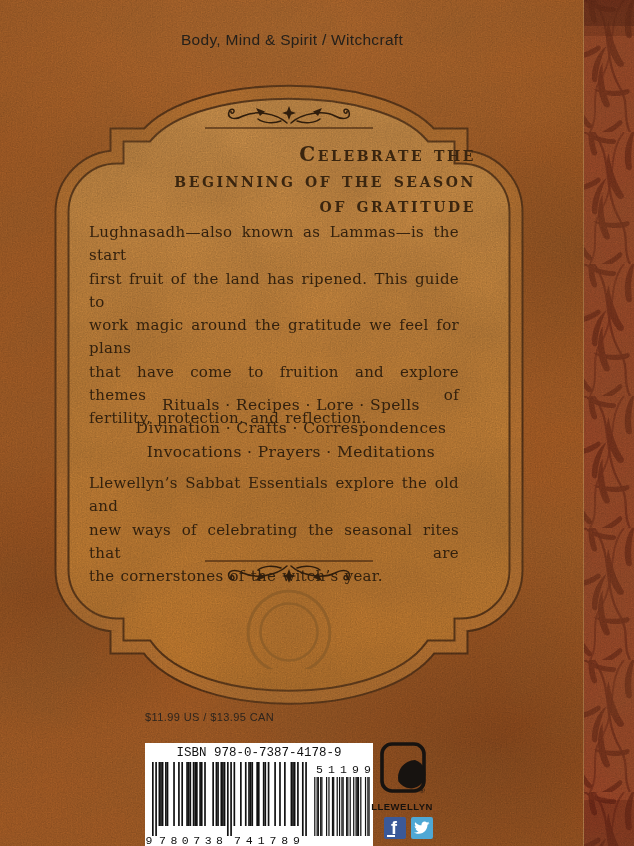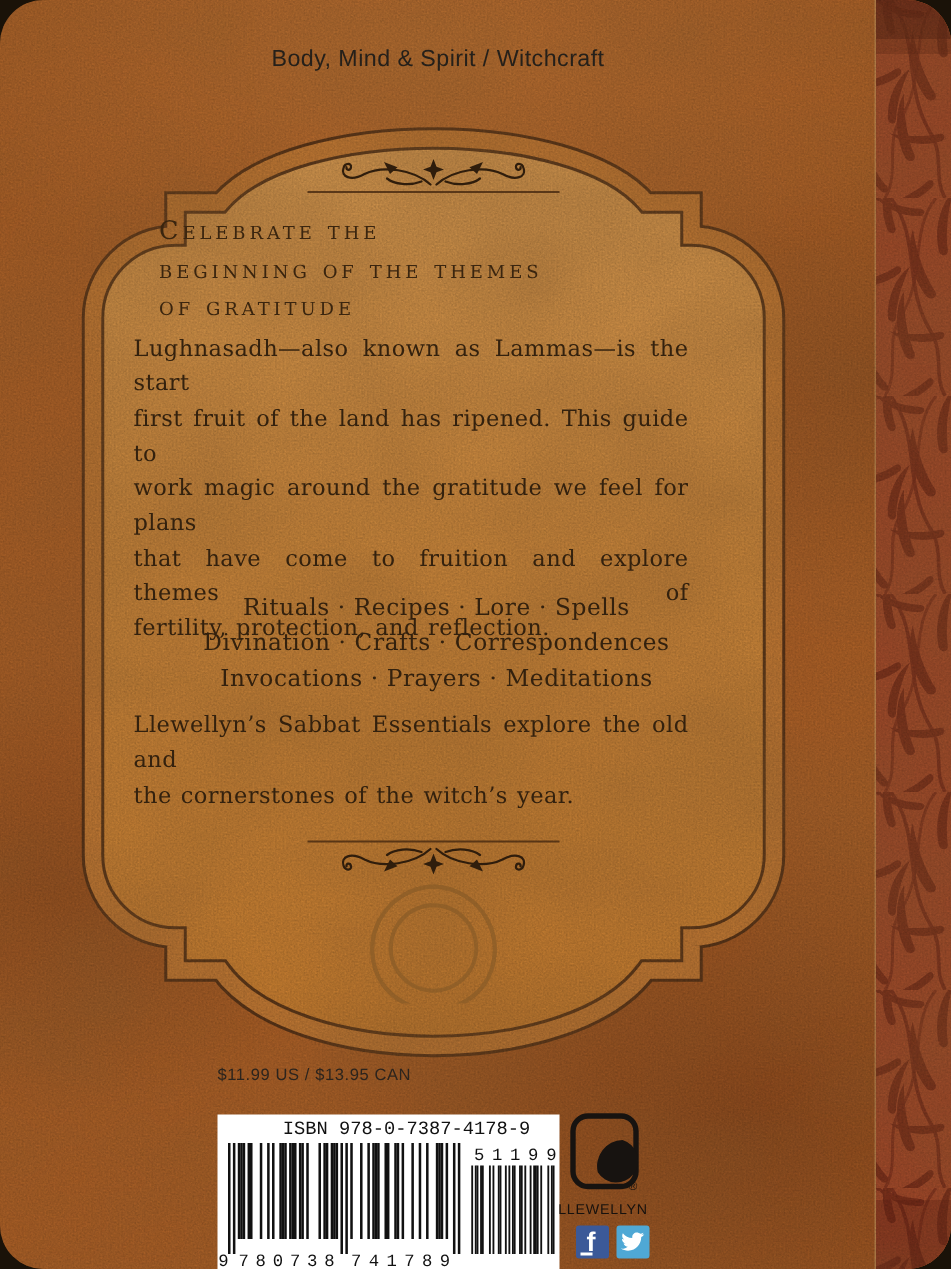--- a/index.html
+++ b/index.html
@@ -5,42 +5,41 @@
   html,body{margin:0;padding:0;background:#1a1208;}
   .cover{
     position:relative; width:634px; height:846px; overflow:hidden;
     background:
       radial-gradient(420px 300px at 78% 88%, rgba(90,35,12,.38), rgba(90,35,12,0) 70%),
       radial-gradient(300px 220px at 6% 70%, rgba(95,40,14,.30), rgba(95,40,14,0) 70%),
       radial-gradient(500px 260px at 45% 4%, rgba(235,160,80,.28), rgba(235,160,80,0) 70%),
       radial-gradient(260px 200px at 92% 30%, rgba(95,40,14,.25), rgba(95,40,14,0) 70%),
       #b56428;
     font-family:"Liberation Sans", sans-serif;
-    border-radius:29px;
   }
   .abs{position:absolute;}
   .category{top:31px; left:0; width:584px; text-align:center;
     font-size:15.5px; color:#25201a; letter-spacing:.3px;}
-  .heading{top:142px; left:106px; width:370px; text-align:left;
+  .heading{top:142px; left:106px; width:370px; text-align:right;
     font-family:"DejaVu Serif", serif; font-variant:small-caps;
-    font-size:17px; line-height:25.6px; letter-spacing:2.6px; color:#3a250f;}
+    font-size:20px; line-height:25.6px; letter-spacing:2.6px; color:#3a250f;font-weight:bold;}
   .para{left:89px; width:370px; font-family:"DejaVu Serif", serif;
     font-size:15px; line-height:23.3px; letter-spacing:.3px; word-spacing:1px; color:#33210e;}
   .para .jl{text-align:justify; text-align-last:justify;}
   .para .last{text-align-last:auto;}
   .features{top:394px; left:106px; width:370px; text-align:center;
     font-family:"DejaVu Serif", serif; font-size:15.5px; line-height:23.4px;
     letter-spacing:.4px; color:#33210e;}
   .price{top:711px; left:145px; width:228px; text-align:left;
     font-size:11px; letter-spacing:.4px; color:#2c241d;}
   .bcbox{top:743px; left:145px; width:228px; height:103px; background:#fff;}
   .isbnlabel{position:absolute; top:3px; left:0; width:228px; text-align:center;
-    font-family:"Liberation Mono", monospace; font-size:12.5px; color:#111; white-space:nowrap;padding-left:12px;}
+    font-family:"Liberation Mono", monospace; font-size:12.5px; color:#111; white-space:nowrap;}
   .pubname{top:801px; left:369px; width:66px; text-align:center;
-    font-size:9.5px; font-weight:normal; letter-spacing:.5px; color:#17120e;}
+    font-size:9.5px; font-weight:bold; letter-spacing:.5px; color:#17120e;}
   .regmark{top:786px; left:419px; font-size:8px; color:#1a1410;}
   .fb{top:817px; left:384px; width:22px; height:22px; background:#3b5998;
     border-radius:2px; overflow:hidden;}
   .fb .f{position:absolute; left:7px; top:1px; color:#fff; font-weight:bold;
     font-size:18px; font-family:"Liberation Sans",sans-serif;}
   .fb .bar{position:absolute; left:3px; bottom:2px; width:8px; height:2px; background:#fff;}
   .tw{top:817px; left:411px; width:22px; height:22px; background:#4fa8d5; border-radius:2px;}
   .spine{top:0; right:0; width:50px; height:846px;
     border-left:1px solid rgba(235,200,140,.45); box-shadow:inset 2px 0 3px rgba(60,15,5,.35);}
   .noclick{pointer-events:none;}
@@ -122,40 +121,41 @@
         <path d="M-24,-16.5 L-33,-20 L-29,-12 Z" fill="#2f1d0c" stroke="none"></path>
         <path d="M-8,-7 C-16,-4 -26,-5 -31,-9"></path>
       </g>
       <use href="#curlL" transform="scale(-1,1)"></use>
       <path d="M0,-22 L2,-16.8 L7,-15 L2,-13.2 L0,-8 L-2,-13.2 L-7,-15 L-2,-16.8 Z" fill="#2f1d0c"></path>
     </g>
   </svg>
 
   <div class="abs heading">
     <div>Celebrate the</div>
-    <div>beginning of the themes</div>
+    <div>beginning of the season</div>
     <div>of gratitude</div>
   </div>
 
   <div class="abs para" style="top:221px">
     <div class="jl">Lughnasadh—also known as Lammas—is the start</div>
     <div class="jl">first fruit of the land has ripened. This guide to</div>
     <div class="jl">work magic around the gratitude we feel for plans</div>
     <div class="jl">that have come to fruition and explore themes of</div>
     <div class="jl last">fertility, protection, and reflection.</div>
   </div>
 
   <div class="abs features">
     <div>Rituals · Recipes · Lore · Spells</div>
     <div>Divination · Crafts · Correspondences</div>
     <div>Invocations · Prayers · Meditations</div>
   </div>
 
   <div class="abs para" style="top:472px">
     <div class="jl">Llewellyn’s Sabbat Essentials explore the old and</div>
+    <div class="jl">new ways of celebrating the seasonal rites that are</div>
     <div class="jl last">the cornerstones of the witch’s year.</div>
   </div>
 
   <svg class="abs noclick" style="top:555px;left:189px" width="200" height="32" viewBox="-100 -26 200 32">
     <g transform="matrix(1 0 0 -1 0 -20)">
         <use href="#flg"></use>
       </g>
   </svg>
 
   <svg class="abs noclick" style="top:584px;left:239px" width="100" height="85" viewBox="0 0 100 85">

